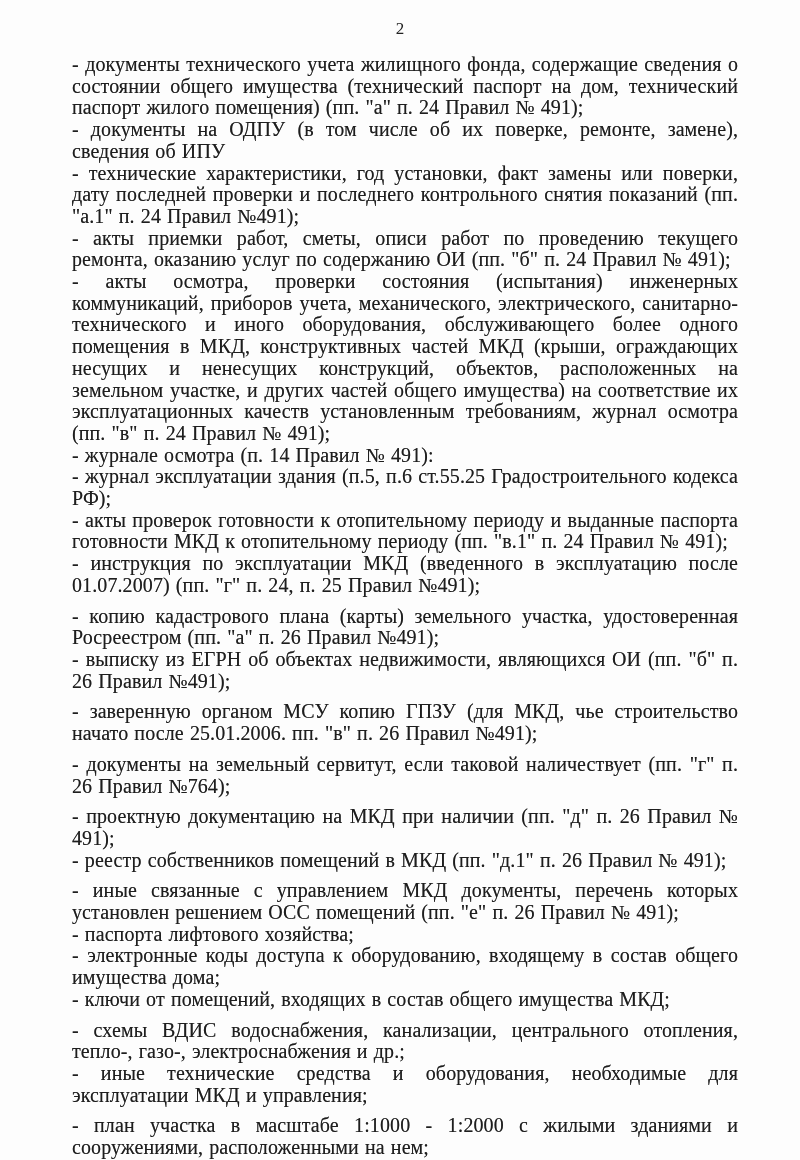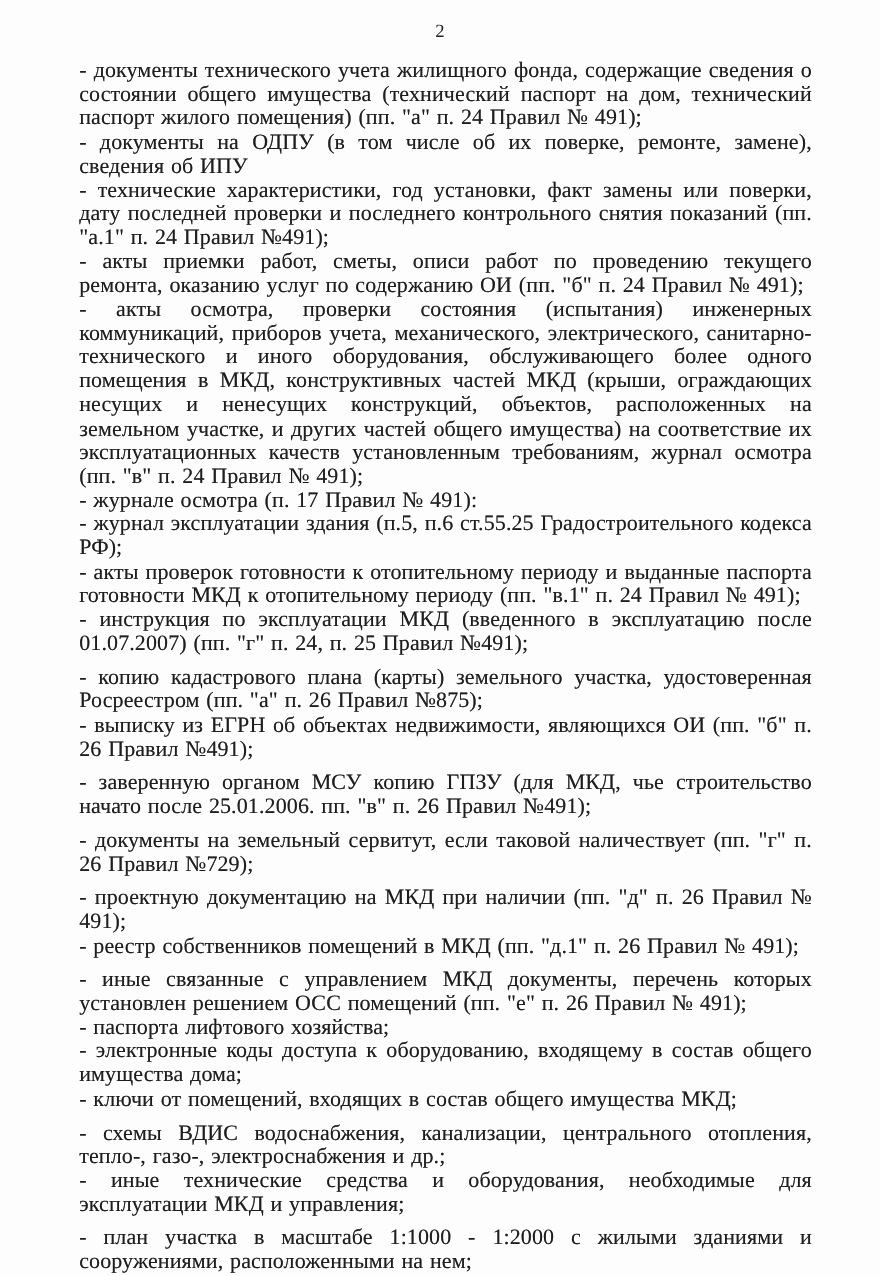--- a/index.html
+++ b/index.html
@@ -45,28 +45,28 @@
 <body>
 
 <div class="page">
   <div class="page-number">2</div>
   <div class="content">
     <p>- документы технического учета жилищного фонда, содержащие сведения о состоянии общего имущества (технический паспорт на дом, технический паспорт жилого помещения) (пп. "а" п. 24 Правил № 491);</p>
     <p>- документы на ОДПУ (в том числе об их поверке, ремонте, замене), сведения об ИПУ</p>
     <p>- технические характеристики, год установки, факт замены или поверки, дату последней проверки и последнего контрольного снятия показаний (пп. "а.1" п. 24 Правил №491);</p>
     <p>- акты приемки работ, сметы, описи работ по проведению текущего ремонта, оказанию услуг по содержанию ОИ (пп. "б" п. 24 Правил № 491);</p>
     <p>- акты осмотра, проверки состояния (испытания) инженерных коммуникаций, приборов учета, механического, электрического, санитарно-технического и иного оборудования, обслуживающего более одного помещения в МКД, конструктивных частей МКД (крыши, ограждающих несущих и ненесущих конструкций, объектов, расположенных на земельном участке, и других частей общего имущества) на соответствие их эксплуатационных качеств установленным требованиям, журнал осмотра (пп. "в" п. 24 Правил № 491);</p>
-    <p>- журнале осмотра (п. 17 Правил № 491):</p>
+    <p>- журнале осмотра (п. 14 Правил № 491):</p>
     <p>- журнал эксплуатации здания (п.5, п.6 ст.55.25 Градостроительного кодекса РФ);</p>
     <p>- акты проверок готовности к отопительному периоду и выданные паспорта готовности МКД к отопительному периоду (пп. "в.1" п. 24 Правил № 491);</p>
     <p>- инструкция по эксплуатации МКД (введенного в эксплуатацию после 01.07.2007) (пп. "г" п. 24, п. 25 Правил №491);</p>
-    <p class="gap">- копию кадастрового плана (карты) земельного участка, удостоверенная Росреестром (пп. "а" п. 26 Правил №875);</p>
+    <p class="gap">- копию кадастрового плана (карты) земельного участка, удостоверенная Росреестром (пп. "а" п. 26 Правил №491);</p>
     <p>- выписку из ЕГРН об объектах недвижимости, являющихся ОИ (пп. "б" п. 26 Правил №491);</p>
     <p class="gap">- заверенную органом МСУ копию ГПЗУ (для МКД, чье строительство начато после 25.01.2006. пп. "в" п. 26 Правил №491);</p>
-    <p class="gap">- документы на земельный сервитут, если таковой наличествует (пп. "г" п. 26 Правил №729);</p>
+    <p class="gap">- документы на земельный сервитут, если таковой наличествует (пп. "г" п. 26 Правил №764);</p>
     <p class="gap">- проектную документацию на МКД при наличии (пп. "д" п. 26 Правил № 491);</p>
     <p>- реестр собственников помещений в МКД (пп. "д.1" п. 26 Правил № 491);</p>
     <p class="gap">- иные связанные с управлением МКД документы, перечень которых установлен решением ОСС помещений (пп. "е" п. 26 Правил № 491);</p>
     <p>- паспорта лифтового хозяйства;</p>
     <p>- электронные коды доступа к оборудованию, входящему в состав общего имущества дома;</p>
     <p>- ключи от помещений, входящих в состав общего имущества МКД;</p>
     <p class="gap">- схемы ВДИС водоснабжения, канализации, центрального отопления, тепло-, газо-, электроснабжения и др.;</p>
     <p>- иные технические средства и оборудования, необходимые для эксплуатации МКД и управления;</p>
     <p class="gap">- план участка в масштабе 1:1000 - 1:2000 с жилыми зданиями и сооружениями, расположенными на нем;</p>
     <p>- проектно-сметная документация и исполнительные поверки на каждый дом;</p>

